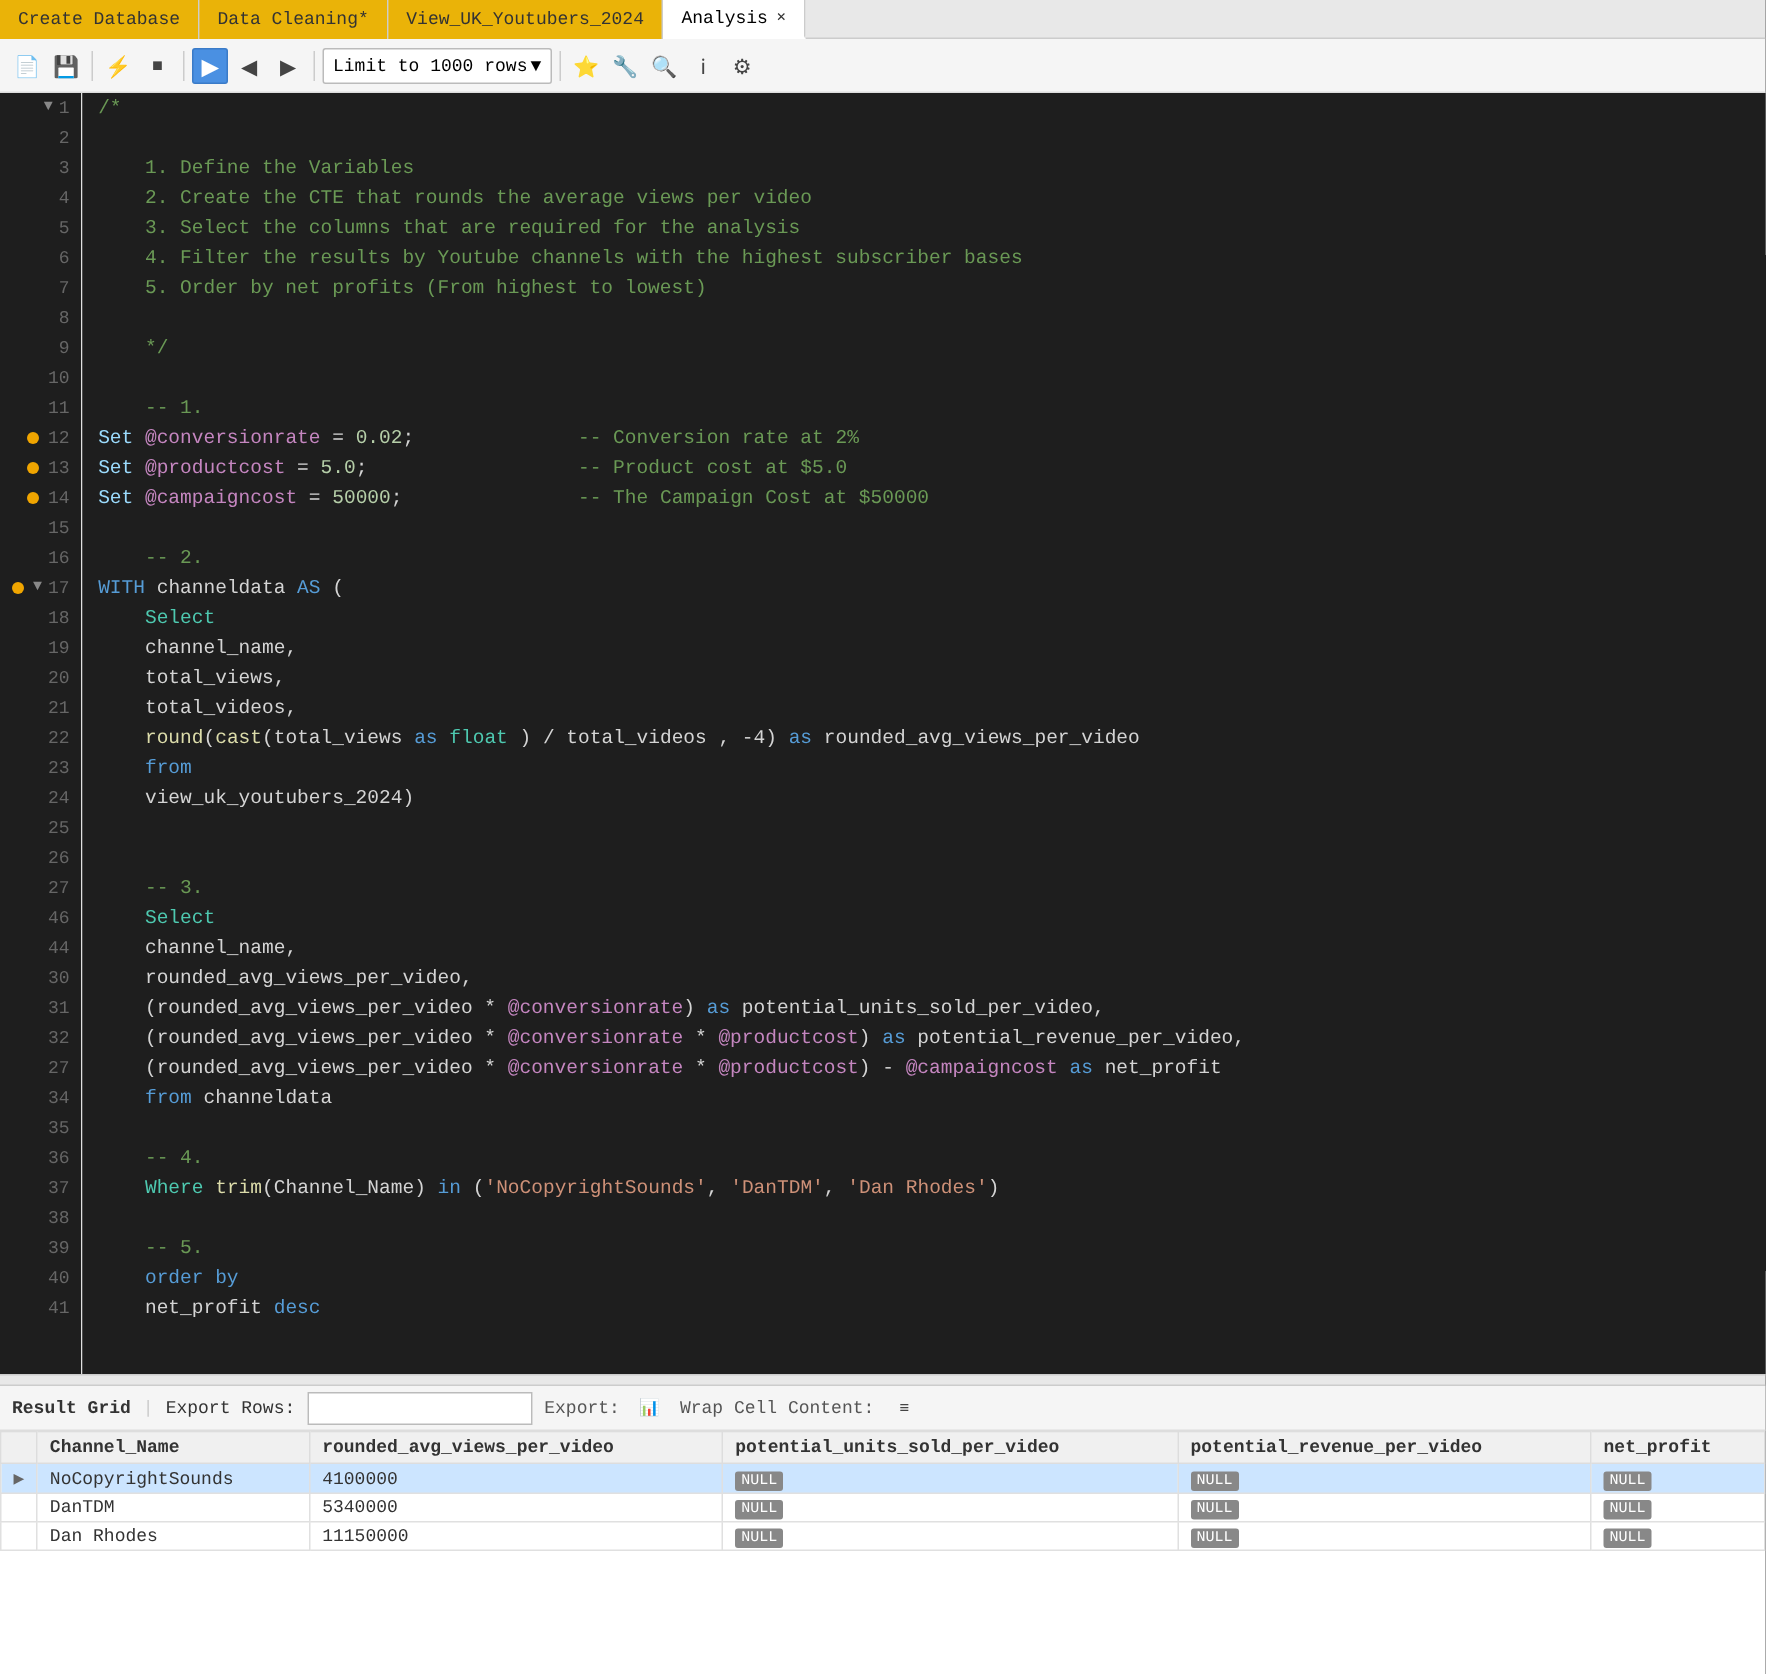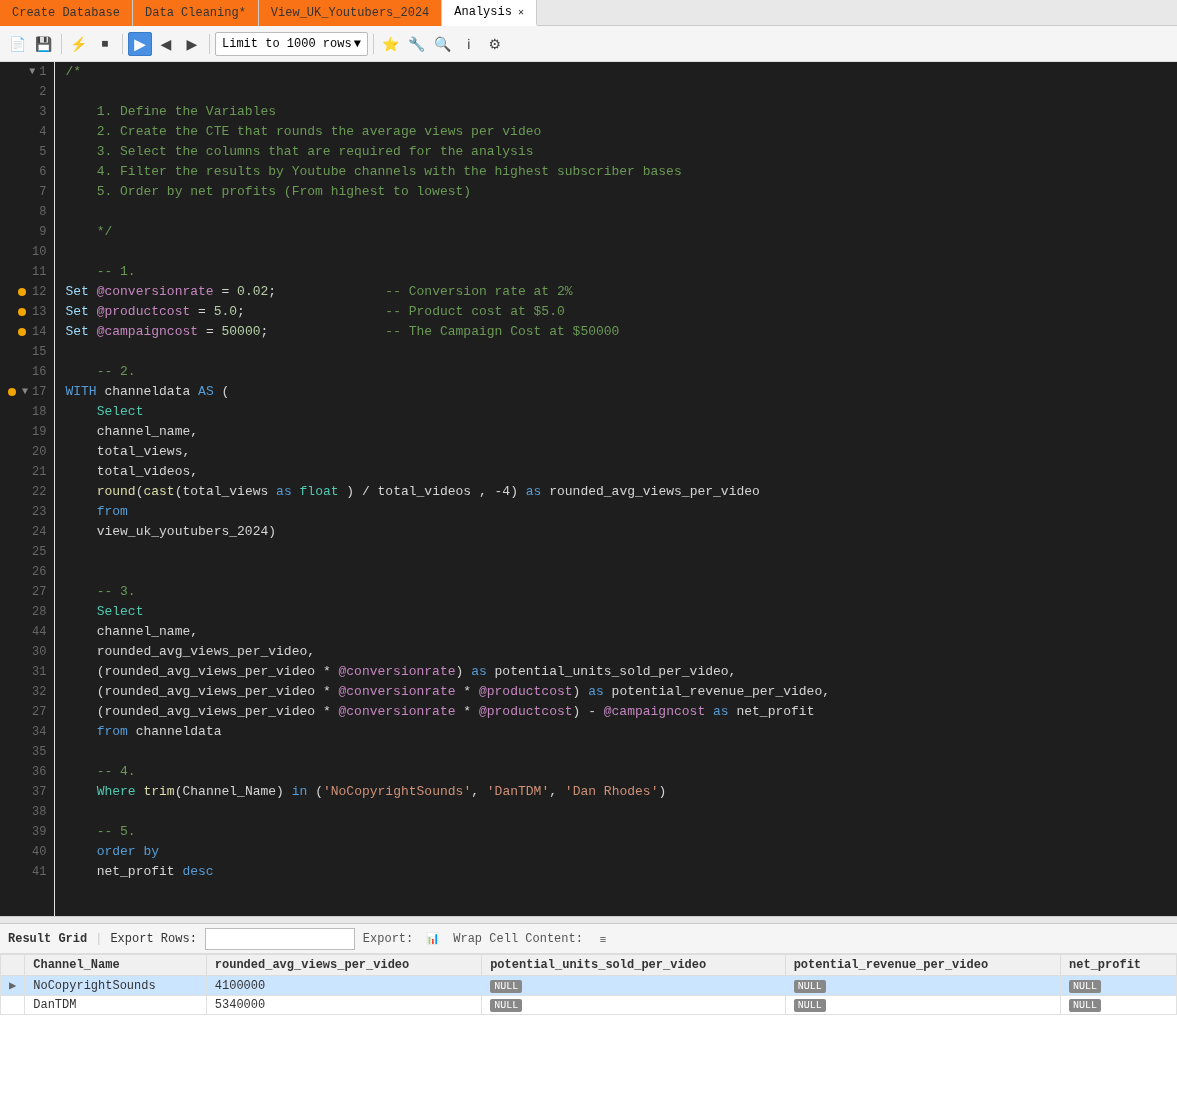--- a/index.html
+++ b/index.html
@@ -15,21 +15,21 @@
     }
     .tab {
       padding: 4px 12px;
       border-right: 1px solid #ccc;
       cursor: pointer;
       font-size: 12px;
       height: 26px;
       display: flex;
       align-items: center;
       gap: 6px;
-      background: #f97316;
+      background: #eab308;
       color: #333;
     }
     .tab.active {
       background: #fff;
       border-bottom: 2px solid #fff;
       margin-bottom: -1px;
       color: #000;
       font-weight: 500;
     }
     .tab .close-btn {
@@ -328,21 +328,21 @@
         <div class="line-num">
           <span>25</span>
         </div>
         <div class="line-num">
           <span>26</span>
         </div>
         <div class="line-num">
           <span>27</span>
         </div>
         <div class="line-num">
-          <span>28</span>
+          <span>46</span>
         </div>
         <div class="line-num">
           <span>44</span>
         </div>
         <div class="line-num">
           <span>30</span>
         </div>
         <div class="line-num">
           <span>31</span>
         </div>
@@ -416,16 +416,24 @@
             <td><span class="null-badge">NULL</span></td>
           </tr>
           <tr>
             <td style="color: rgb(102, 102, 102); width: 16px;"></td>
             <td>DanTDM</td>
             <td>5340000</td>
             <td><span class="null-badge">NULL</span></td>
             <td><span class="null-badge">NULL</span></td>
             <td><span class="null-badge">NULL</span></td>
           </tr>
+          <tr>
+            <td style="color: rgb(102, 102, 102); width: 16px;"></td>
+            <td>Dan Rhodes</td>
+            <td>11150000</td>
+            <td><span class="null-badge">NULL</span></td>
+            <td><span class="null-badge">NULL</span></td>
+            <td><span class="null-badge">NULL</span></td>
+          </tr>
         </tbody>
       </table>
   </div>
 </div>
 
 </body></html>

